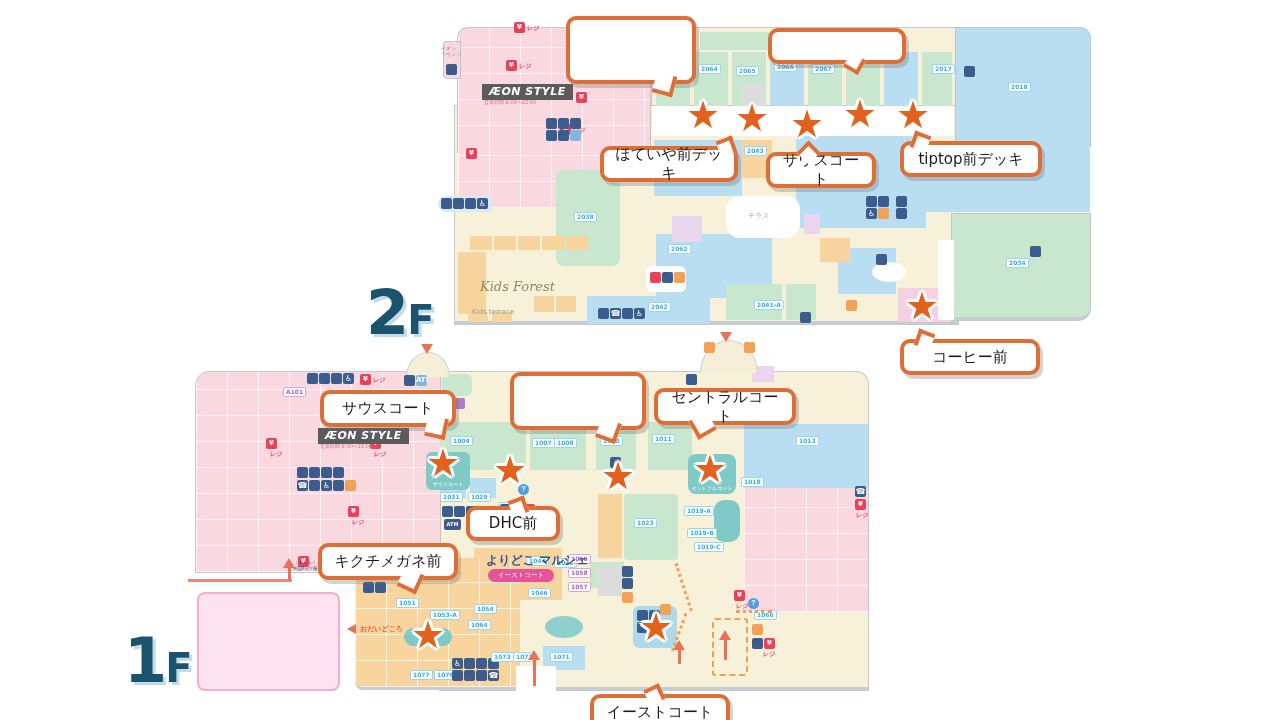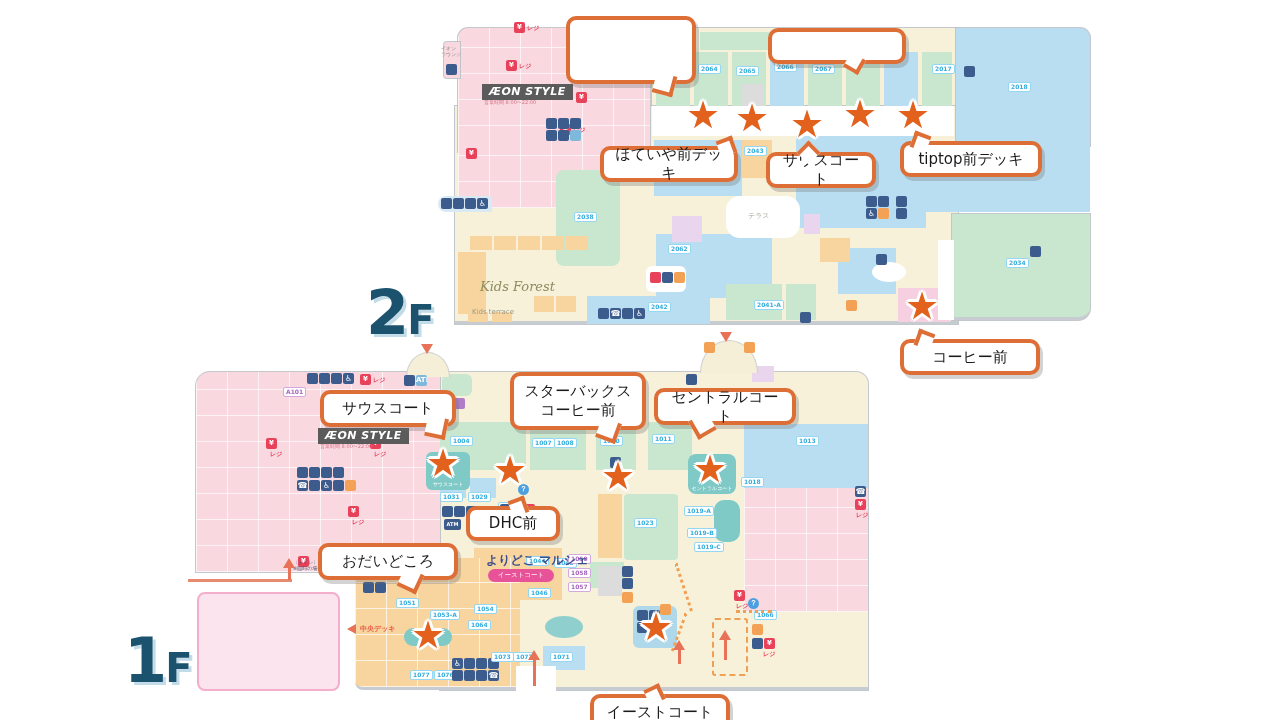--- a/index.html
+++ b/index.html
@@ -339,21 +339,21 @@
     <span class="unit" style="left:396px;top:598px;">1051</span>
     <span class="unit" style="left:430px;top:610px;">1053-A</span>
     <span class="unit" style="left:474px;top:604px;">1054</span>
     <span class="unit" style="left:526px;top:556px;">1044</span>
     <span class="unit" style="left:554px;top:558px;">1043</span>
     <span class="unit" style="left:528px;top:588px;">1046</span>
     <span class="unit" style="left:468px;top:620px;">1064</span>
     <span class="unit" style="left:434px;top:670px;">1076</span>
     <span class="unit" style="left:410px;top:670px;">1077</span>
     <span class="tri-left" style="left:347px;top:624px;"></span>
-    <span class="tinytxt" style="left:360px;top:625px;font-size:7px;color:#E8624A;font-weight:700;">中央デッキ</span>
+    <span class="tinytxt" style="left:360px;top:625px;font-size:7px;color:#E8624A;font-weight:700;">おだいどころ</span>
     <div class="court" style="left:404px;top:628px;width:48px;height:18px;border-radius:9px;"></div>
     <span class="chip" style="left:452px;top:658px;font-size:8px;">♿</span>
     <span class="chip" style="left:464px;top:658px;"></span>
     <span class="chip" style="left:476px;top:658px;"></span>
     <span class="chip" style="left:488px;top:658px;"></span>
     <span class="chip" style="left:452px;top:670px;"></span>
     <span class="chip" style="left:464px;top:670px;"></span>
     <span class="chip" style="left:476px;top:670px;"></span>
     <span class="chip" style="left:488px;top:670px;font-size:8px;">☎</span>
 
@@ -435,34 +435,32 @@
     </div>
     <div class="callout" style="left:900px;top:339px;width:140px;height:36px;">
       <span class="ct">コーヒー前</span>
       <span class="tail t" style="left:12px;transform:rotate(20deg);"></span>
     </div>
     <div class="callout" style="left:320px;top:390px;width:136px;height:37px;">
       <span class="ct">サウスコート</span>
       <span class="tail b big" style="left:102px;transform:rotate(12deg);"></span>
     </div>
     <div class="callout" style="left:510px;top:372px;width:136px;height:58px;">
-      <span class="ct">スターバックス
-コーヒー前</span>
       <span class="tail b big" style="left:84px;transform:rotate(20deg);"></span>
     </div>
     <div class="callout" style="left:654px;top:388px;width:142px;height:37px;">
       <span class="ct">セントラルコート</span>
       <span class="tail b big" style="left:34px;transform:rotate(60deg);"></span>
     </div>
     <div class="callout" style="left:466px;top:506px;width:94px;height:35px;">
       <span class="ct">DHC前</span>
       <span class="tail t" style="left:40px;transform:rotate(70deg);"></span>
     </div>
     <div class="callout" style="left:318px;top:543px;width:140px;height:37px;">
-      <span class="ct">おだいどころ</span>
+      <span class="ct">キクチメガネ前</span>
       <span class="tail b big" style="left:78px;transform:rotate(25deg);"></span>
     </div>
     <div class="callout" style="left:590px;top:694px;width:140px;height:37px;">
       <span class="ct">イーストコート</span>
       <span class="tail t" style="left:52px;transform:rotate(65deg);"></span>
     </div>
   </div>
 </div>
 
 </body></html>

